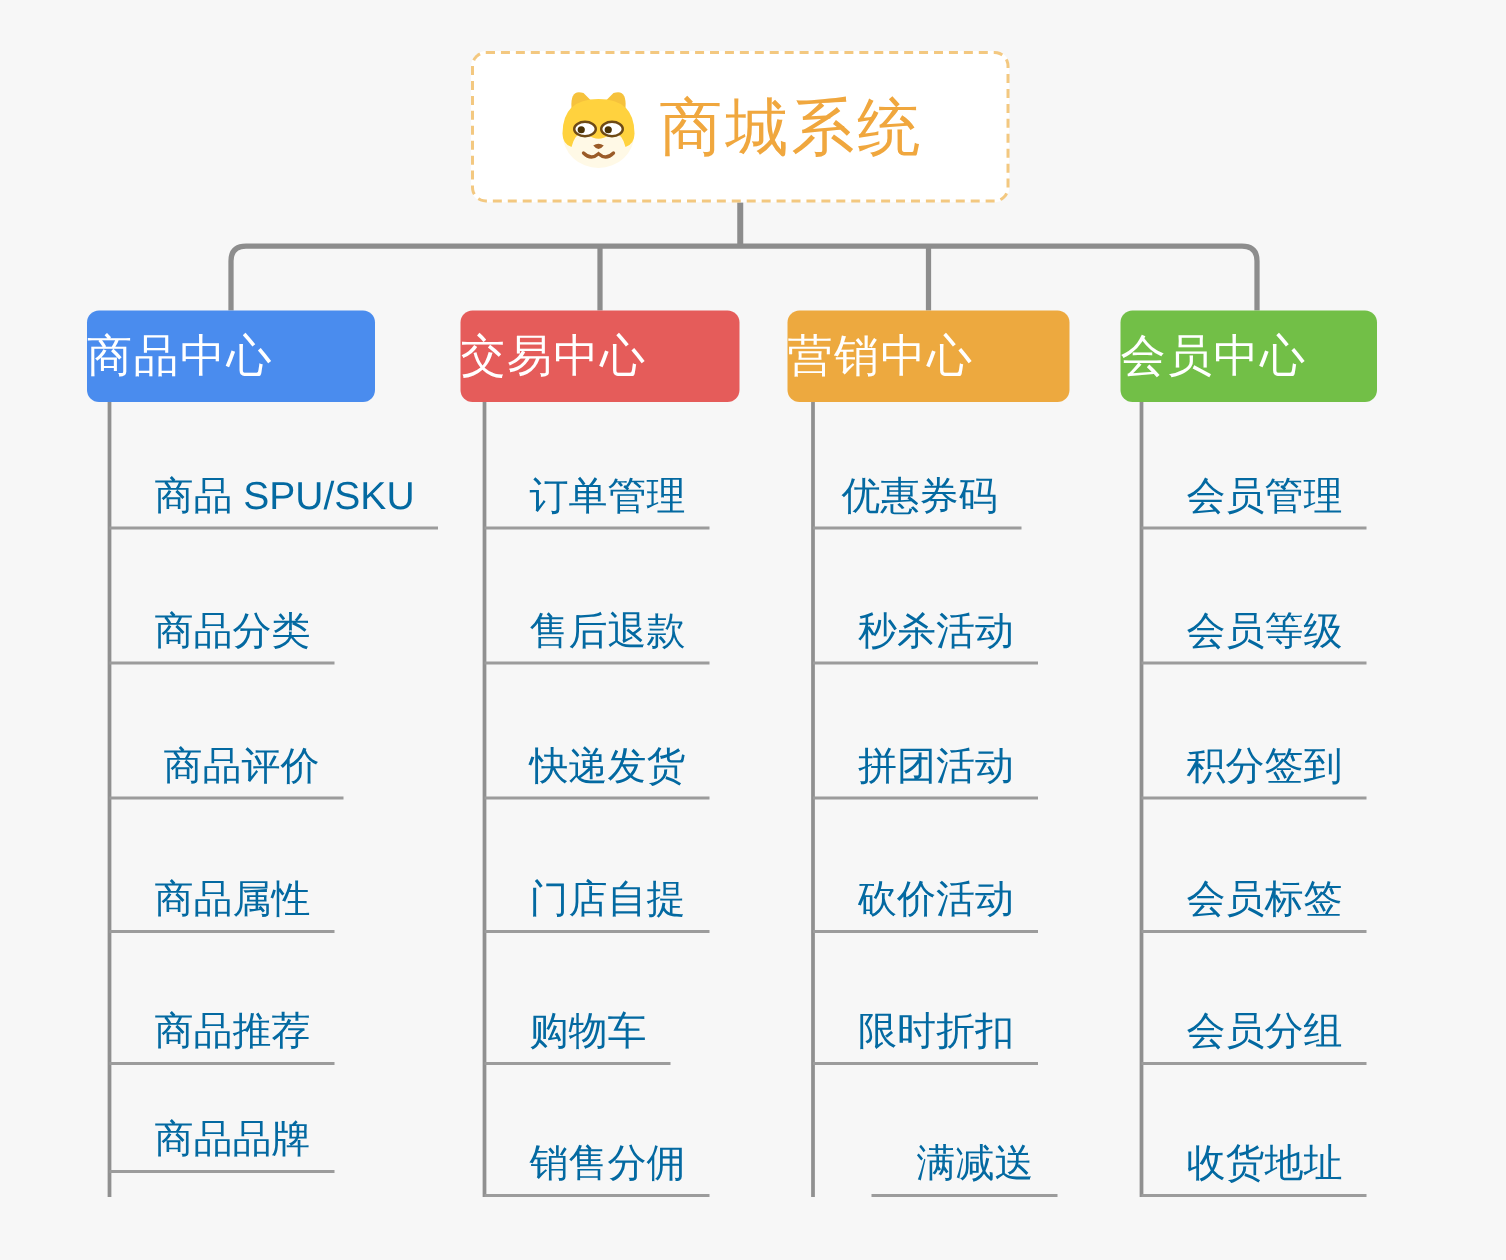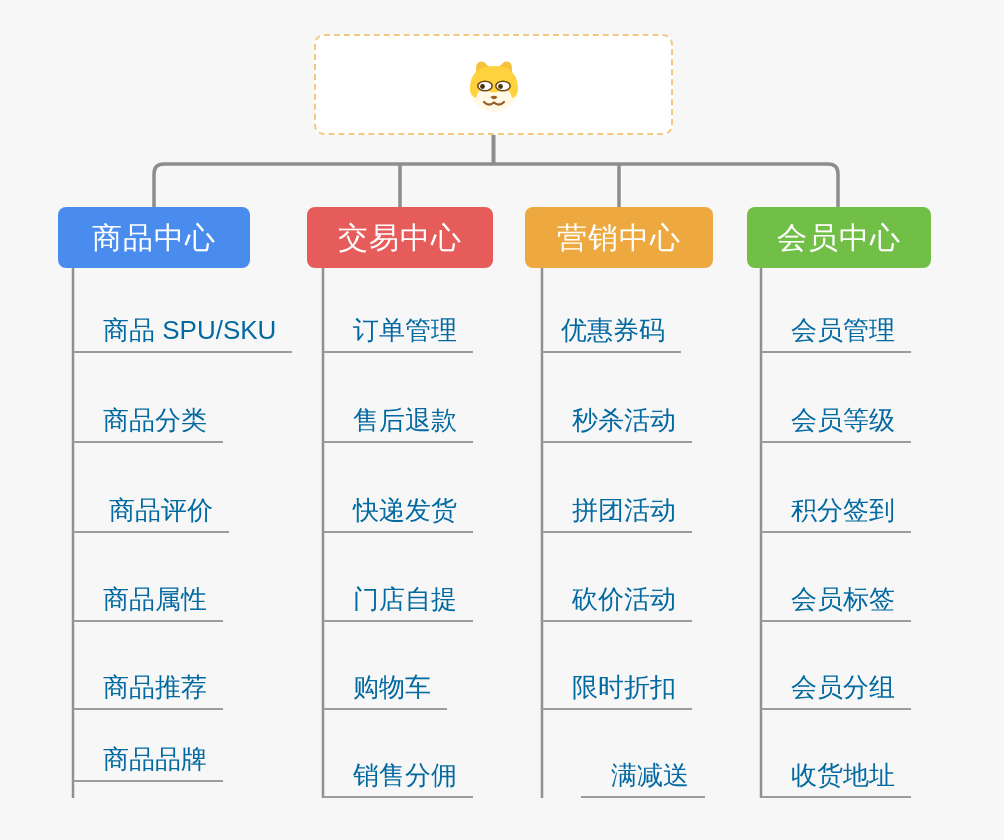--- a/index.html
+++ b/index.html
@@ -18,21 +18,21 @@
     box-sizing:border-box;display:flex;align-items:center;justify-content:center;
     gap:14px;
   }
   .root-title{
     font-size:42px;color:#F0A73E;letter-spacing:2px;font-weight:400;
     line-height:1;white-space:nowrap;
   }
   
   .branch-box{
     position:absolute;border-radius:8px;display:flex;align-items:center;
-    justify-content:center;box-sizing:border-box;
+    justify-content:flex-start;box-sizing:border-box;
   }
   .branch-box span{
     color:#FFFFFF;font-size:30px;letter-spacing:1px;line-height:1;white-space:nowrap;
   }
   
   .leaf-node{
     position:absolute;height:38px;box-sizing:content-box;
     border-bottom:2px solid #9C9C9C;
     padding:0 16px 6px 30px;
     display:flex;align-items:flex-end;
@@ -74,20 +74,21 @@
 
       <ellipse cx="18" cy="30" rx="7.2" ry="4.8" fill="#FFFFFF" stroke="#6E4A16" stroke-width="1.6"></ellipse>
       <ellipse cx="36" cy="30" rx="7.2" ry="4.8" fill="#FFFFFF" stroke="#6E4A16" stroke-width="1.6"></ellipse>
       <circle cx="15.5" cy="30.5" r="2.4" fill="#4A3206"></circle>
       <circle cx="33.5" cy="30.5" r="2.4" fill="#4A3206"></circle>
 
       <path d="M23.5 41 Q27 38.5 30.5 41 Q27 45.5 23.5 41 Z" fill="#9A5B28"></path>
 
       <path d="M17 46 Q22 51 27 46.5 Q32 51 37 46" stroke="#9A5B28" stroke-width="2.2" fill="none" stroke-linecap="round"></path>
     </svg>
+    <span class="root-title" style="color: rgb(240, 167, 62);">商城系统</span>
   </div>
 
   <div id="branches-layer">
       <div class="branch-box" style="left: 58px; top: 207px; width: 192px; height: 61px; background: rgb(74, 140, 238);">
         <span>商品中心</span>
       </div>
       <div class="leaf-node" style="left: 73px; top: 307px;">
         <span>商品 SPU/SKU</span>
       </div>
       <div class="leaf-node" style="left: 73px; top: 397px;">
@@ -140,21 +141,21 @@
       </div>
       <div class="leaf-node" style="left: 542px; top: 576px;">
         <span>砍价活动</span>
       </div>
       <div class="leaf-node" style="left: 542px; top: 664px;">
         <span>限时折扣</span>
       </div>
       <div class="leaf-node" style="left: 542px; top: 752px; margin-left: 39px;">
         <span>满减送</span>
       </div>
-      <div class="branch-box" style="left: 747px; top: 207px; width: 184px; height: 61px; background: rgb(114, 191, 71);">
+      <div class="branch-box" style="left: 747px; top: 207px; width: 171px; height: 61px; background: rgb(114, 191, 71);">
         <span>会员中心</span>
       </div>
       <div class="leaf-node" style="left: 761px; top: 307px;">
         <span>会员管理</span>
       </div>
       <div class="leaf-node" style="left: 761px; top: 397px;">
         <span>会员等级</span>
       </div>
       <div class="leaf-node" style="left: 761px; top: 487px;">
         <span>积分签到</span>

